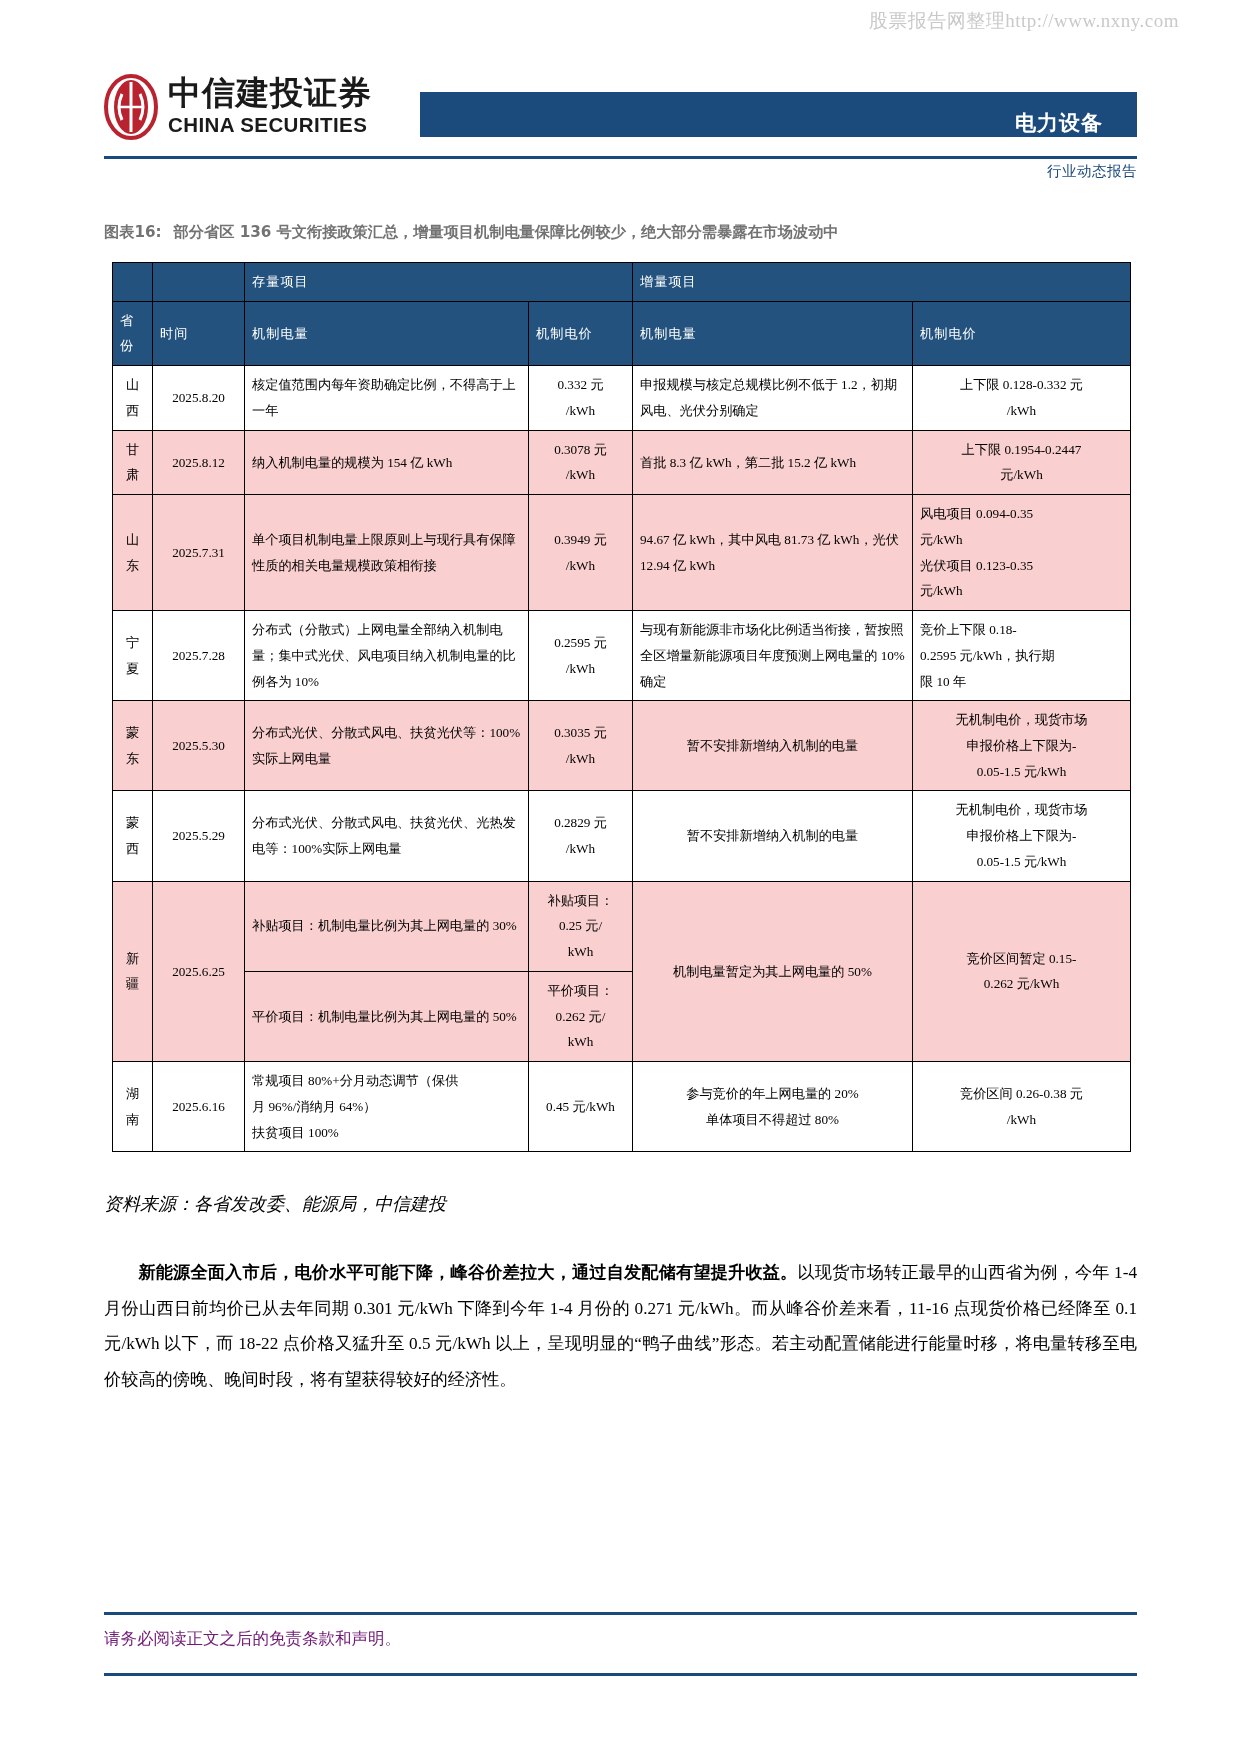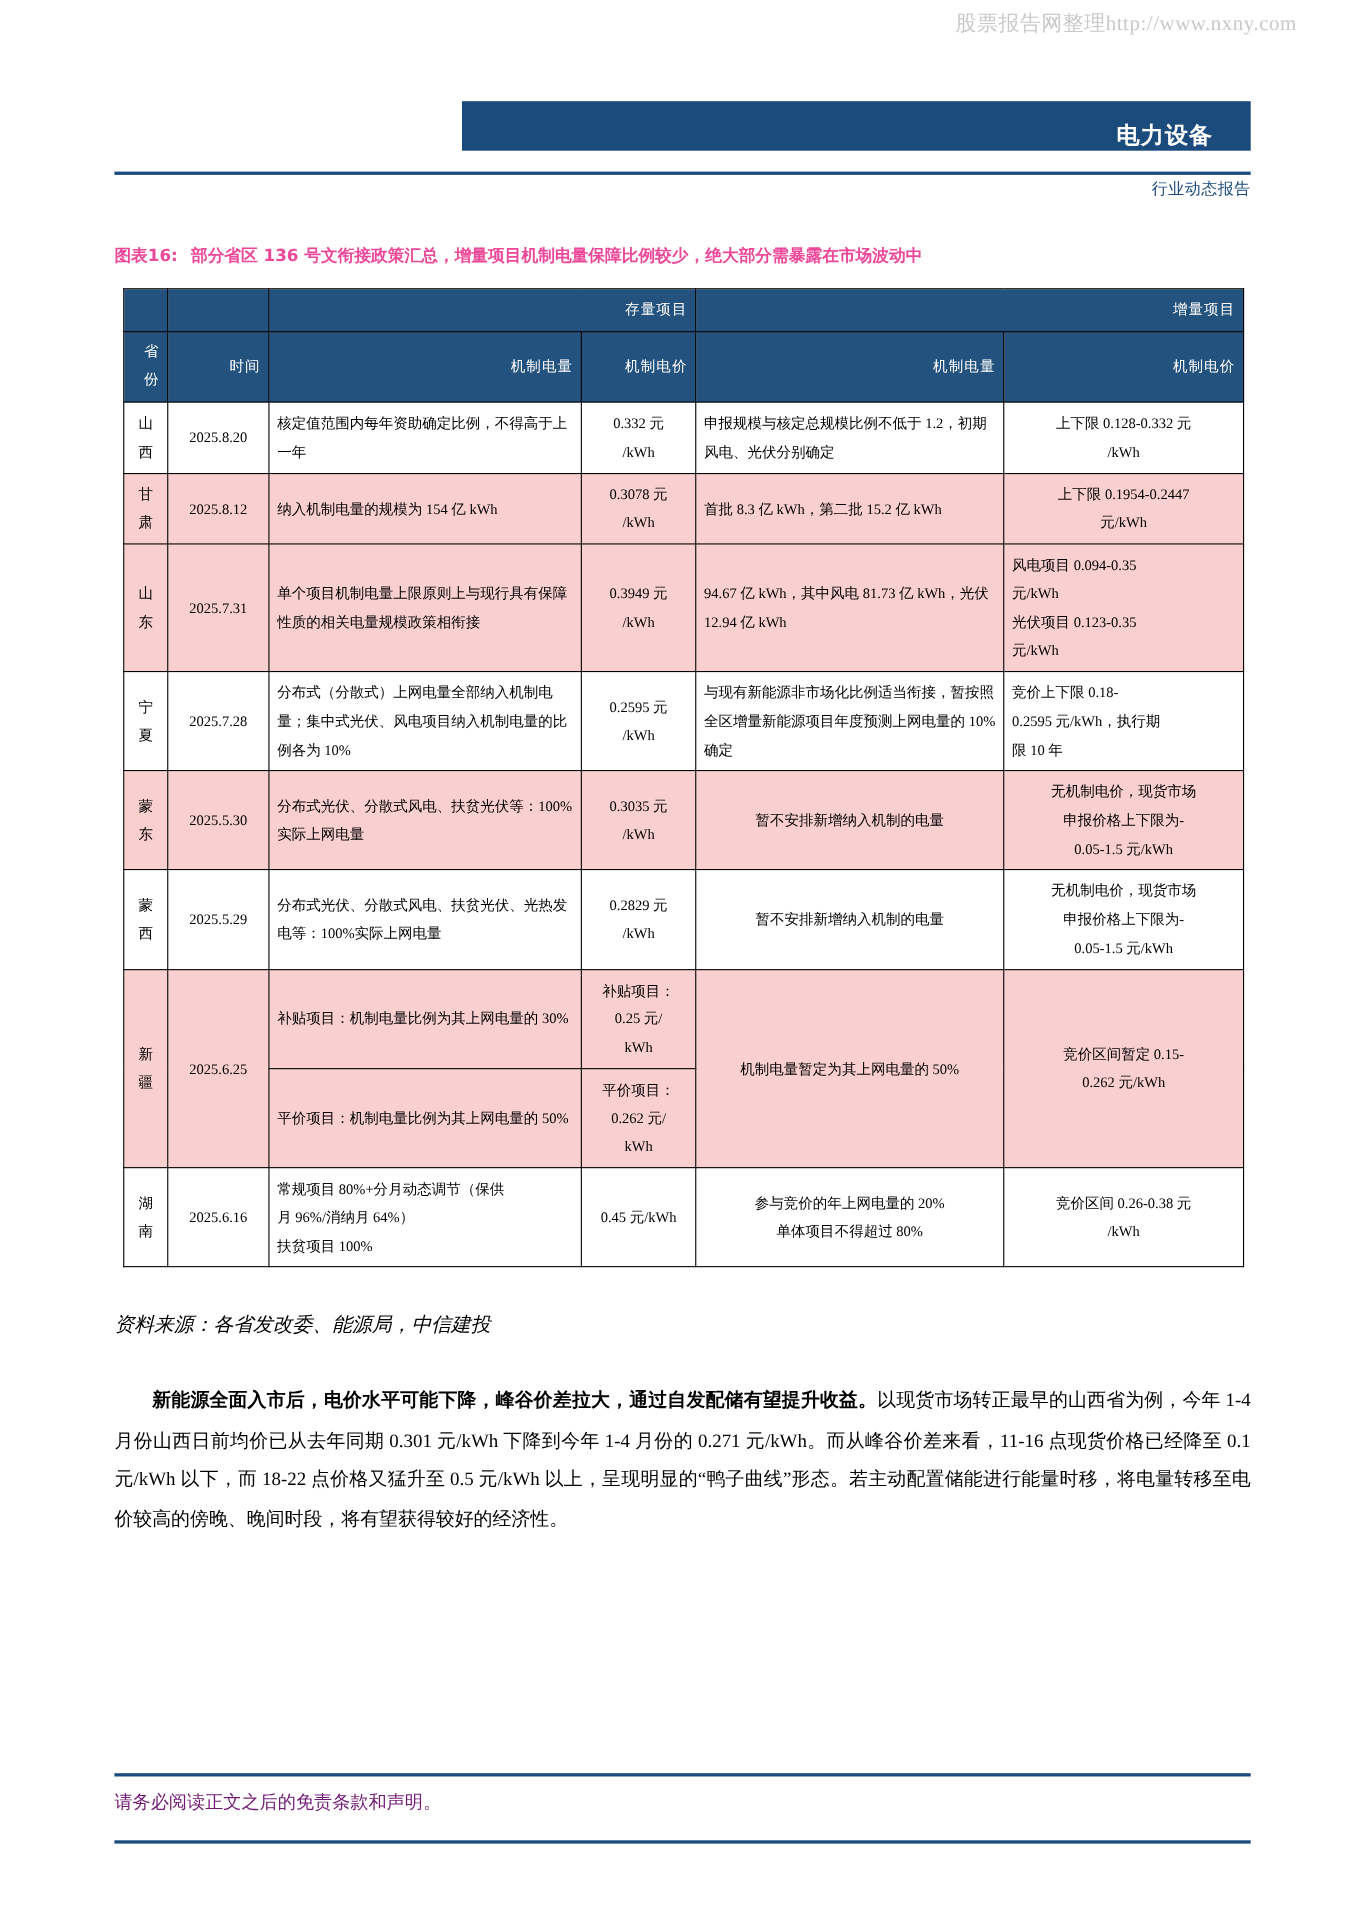--- a/index.html
+++ b/index.html
@@ -106,21 +106,21 @@
 
   
   .fig-title {
     position: absolute;
     left: 104px;
     right: 104px;
     top: 222px;
     font-family: "DejaVu Sans", sans-serif;
     font-weight: 700;
     font-size: 15.2px;
-    color: #ec4899;
+    color: #737373;
     letter-spacing: 0px;
     white-space: nowrap;
   }
   .fig-title .lbl { margin-right: 12px; }
 
   
   .tbl-wrap {
     position: absolute;
     left: 112px;
     top: 262px;
@@ -139,21 +139,21 @@
     font-size: 13.2px;
     line-height: 1.95;
     font-weight: 400;
   }
   thead td {
     background: #23527e;
     color: #ffffff;
     font-family: "DejaVu Sans", sans-serif;
     font-weight: 700;
     font-size: 15px;
-    text-align: right;
+    text-align: left;
     letter-spacing: 1px;
     line-height: 1.4;
   }
   thead td.blank { background: #23527e; }
   .c-prov   { width: 40px;  text-align: center; }
   .c-time   { width: 92px;  text-align: center; }
   .c-vol1   { width: 284px; text-align: left; }
   .c-price1 { width: 104px; text-align: center; }
   .c-vol2   { width: 280px; text-align: left; }
   .c-price2 { width: 218px; text-align: left; }
@@ -228,20 +228,34 @@
   }
 </style>
 </head>
 <body>
 
 <div class="page">
 
   <div class="watermark">股票报告网整理http://www.nxny.com</div>
 
   <div class="header">
+    <div class="logo-wrap">
+      <svg class="logo-mark" viewBox="0 0 54 66">
+        <ellipse cx="27" cy="33" rx="25" ry="31" fill="none" stroke="#b8232f" stroke-width="4"></ellipse>
+        <ellipse cx="27" cy="33" rx="17" ry="27" fill="#b8232f"></ellipse>
+        <path d="M27 8 L27 58" stroke="#ffffff" stroke-width="3"></path>
+        <path d="M18 20 Q12 33 18 46" fill="none" stroke="#ffffff" stroke-width="3"></path>
+        <path d="M36 20 Q42 33 36 46" fill="none" stroke="#ffffff" stroke-width="3"></path>
+        <path d="M14 33 L40 33" stroke="#ffffff" stroke-width="2.5"></path>
+      </svg>
+      <div class="logo-text">
+        <div class="logo-cn">中信建投证券</div>
+        <div class="logo-en">CHINA SECURITIES</div>
+      </div>
+    </div>
     <div class="header-band">
       <span class="header-band-title">电力设备</span>
     </div>
   </div>
   <div class="header-rule"></div>
   <div class="subheader">行业动态报告</div>
 
   <div class="fig-title">
     <span class="lbl">图表16:</span><span>部分省区 136 号文衔接政策汇总，增量项目机制电量保障比例较少，绝大部分需暴露在市场波动中</span>
   </div>

